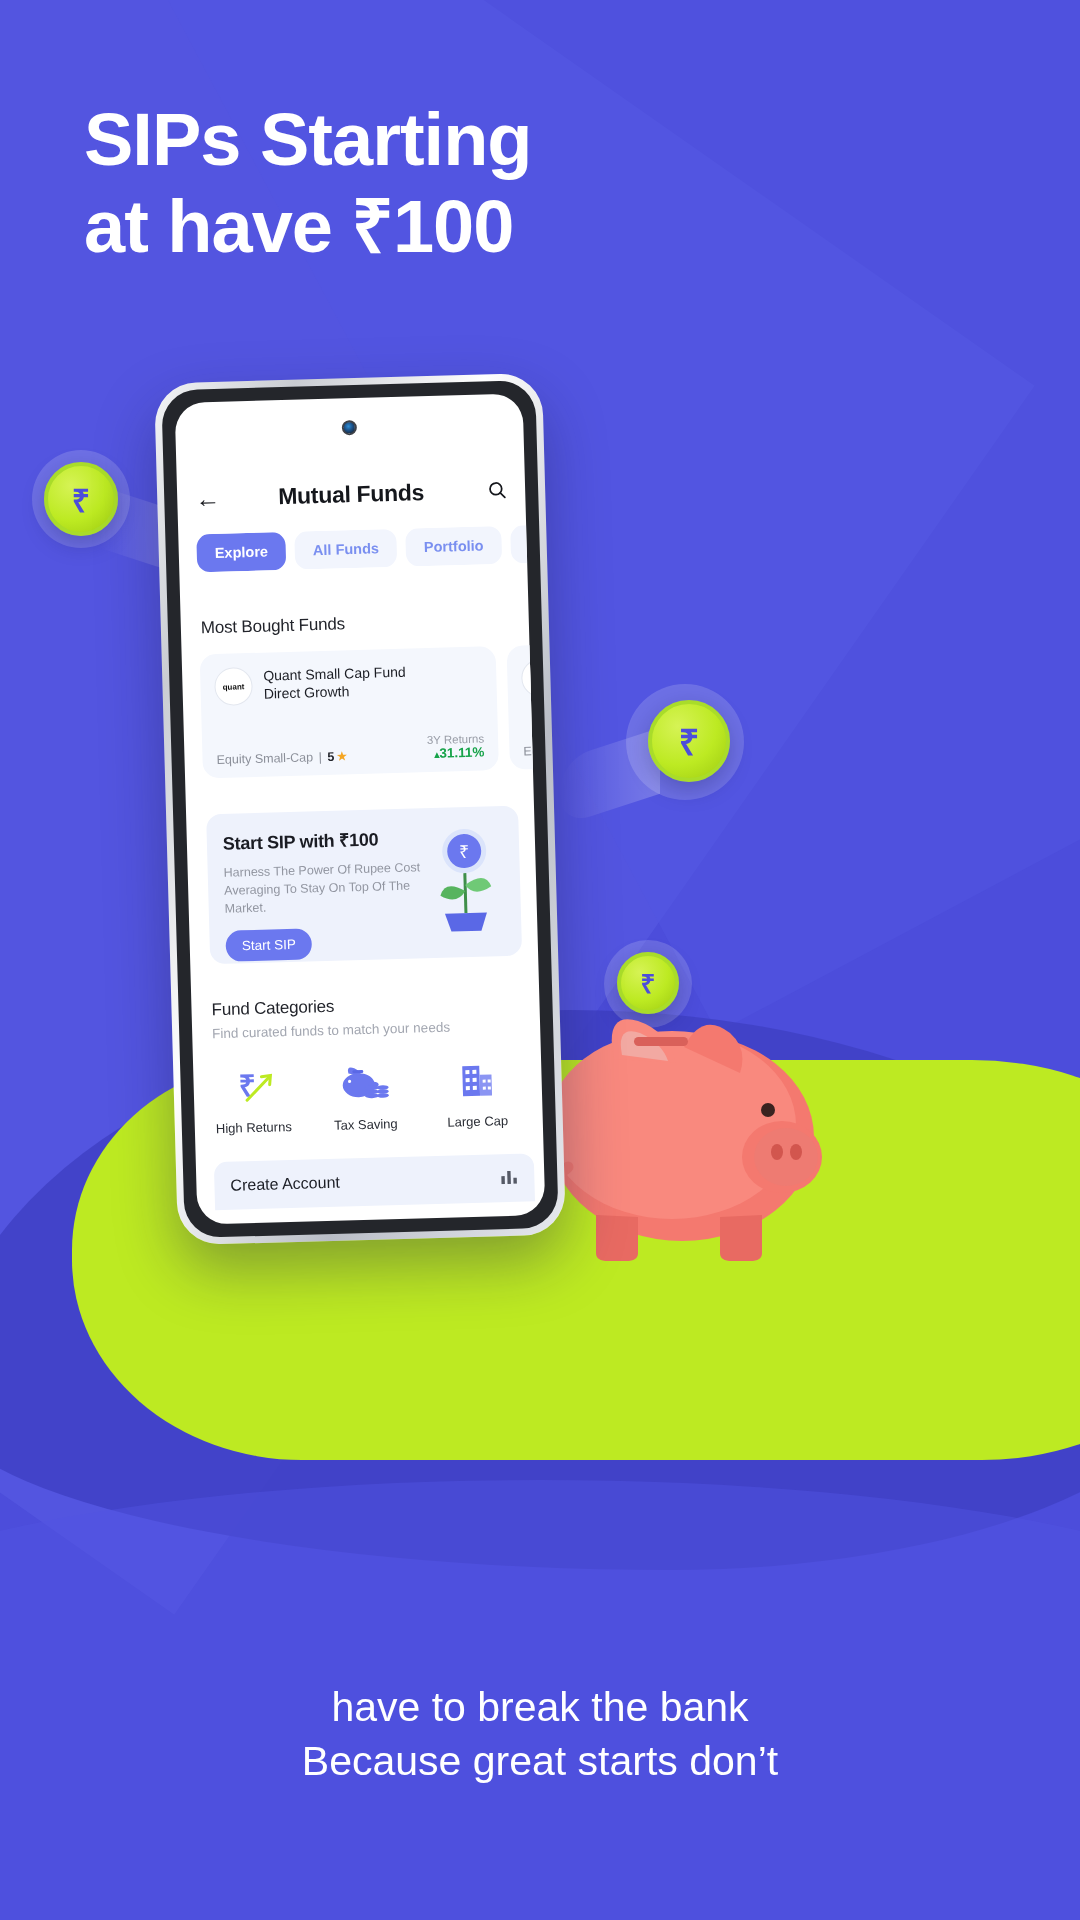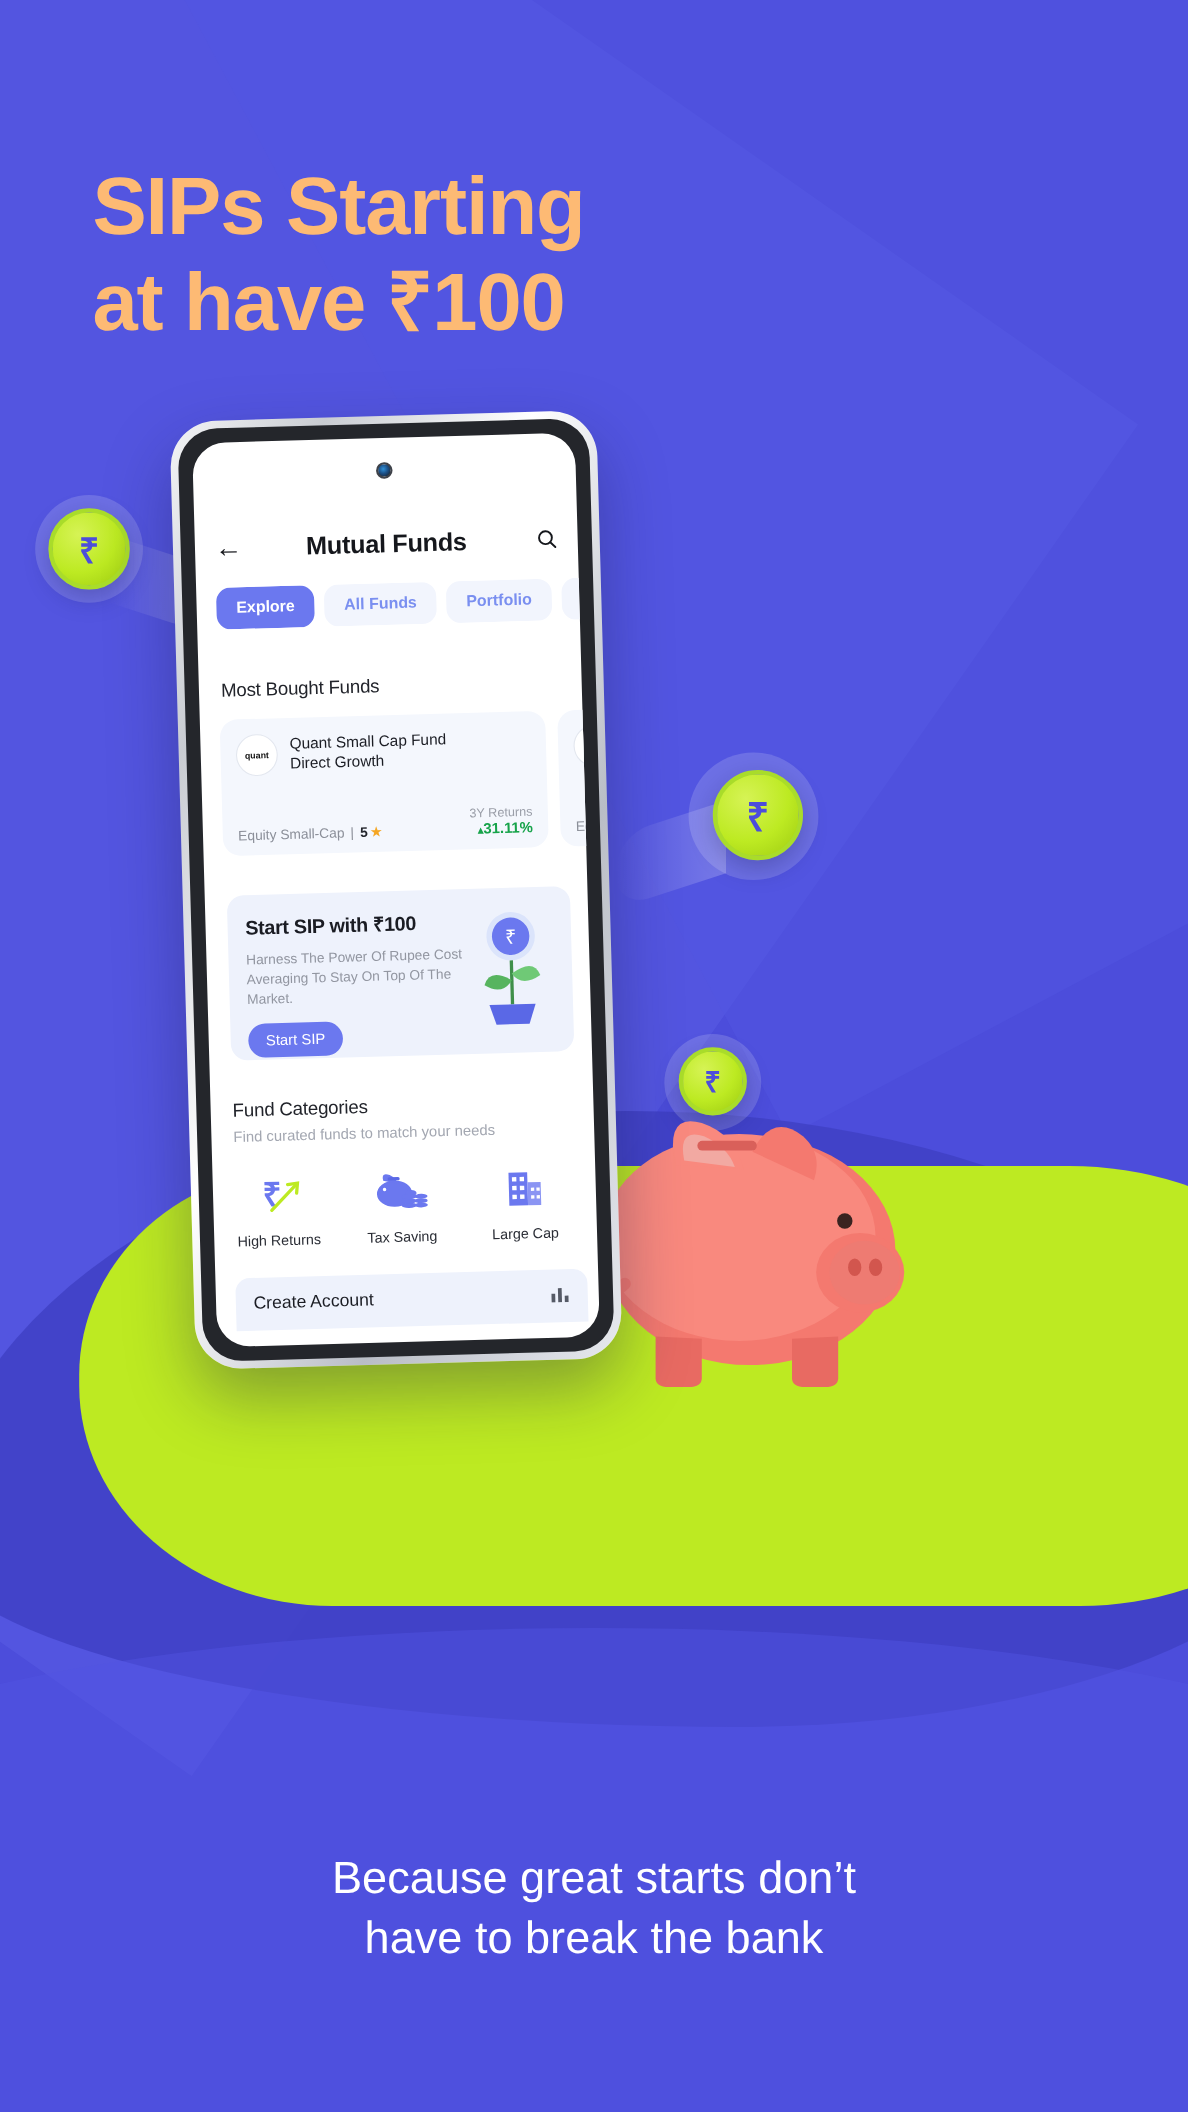--- a/index.html
+++ b/index.html
@@ -43,25 +43,24 @@
   .bg-bottom-shade {
     position: absolute; left: -200px; top: 1480px;
     width: 1480px; height: 620px;
     background: #5355e3; opacity: .45;
     border-radius: 50% 50% 0 0 / 26% 26% 0 0;
   }
 
   
   #headline {
     position: absolute; left: 84px; top: 96px;
-    color: #fdba74;
+    color: #ffffff;
     font-size: 74px; line-height: 1.18;
     font-weight: 700; letter-spacing: -1px;
     z-index: 6;
-    margin-top: 48px;
   }
   #headline .l2 { display: block; }
 
   
   #caption {
     position: absolute; left: 0; right: 0; top: 1680px;
     text-align: center; color: #ffffff;
     font-size: 41px; line-height: 1.32; font-weight: 400;
     z-index: 6;
   }
@@ -427,15 +426,15 @@
             </svg>
           </div>
         </div>
 
       </div>
     </div>
   </div>
 </div>
 
 <div id="caption">
+  <div>have to break the bank</div>
   <div>Because great starts don’t</div>
-  <div>have to break the bank</div>
 </div>
 
 </body></html>

